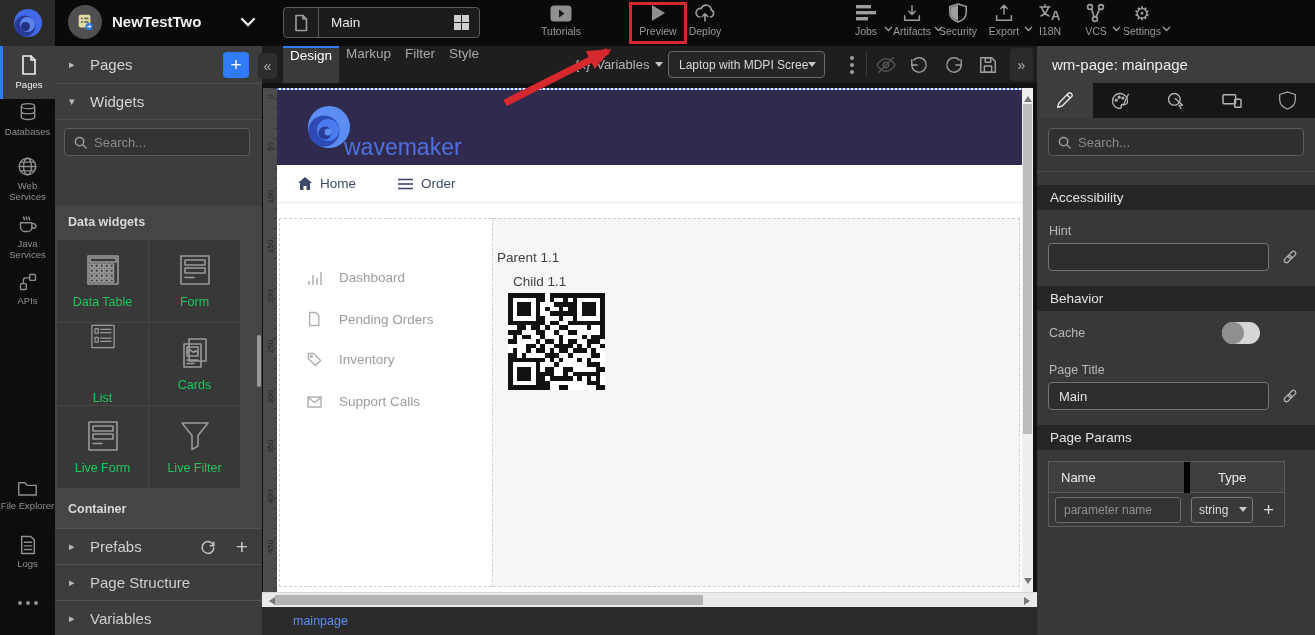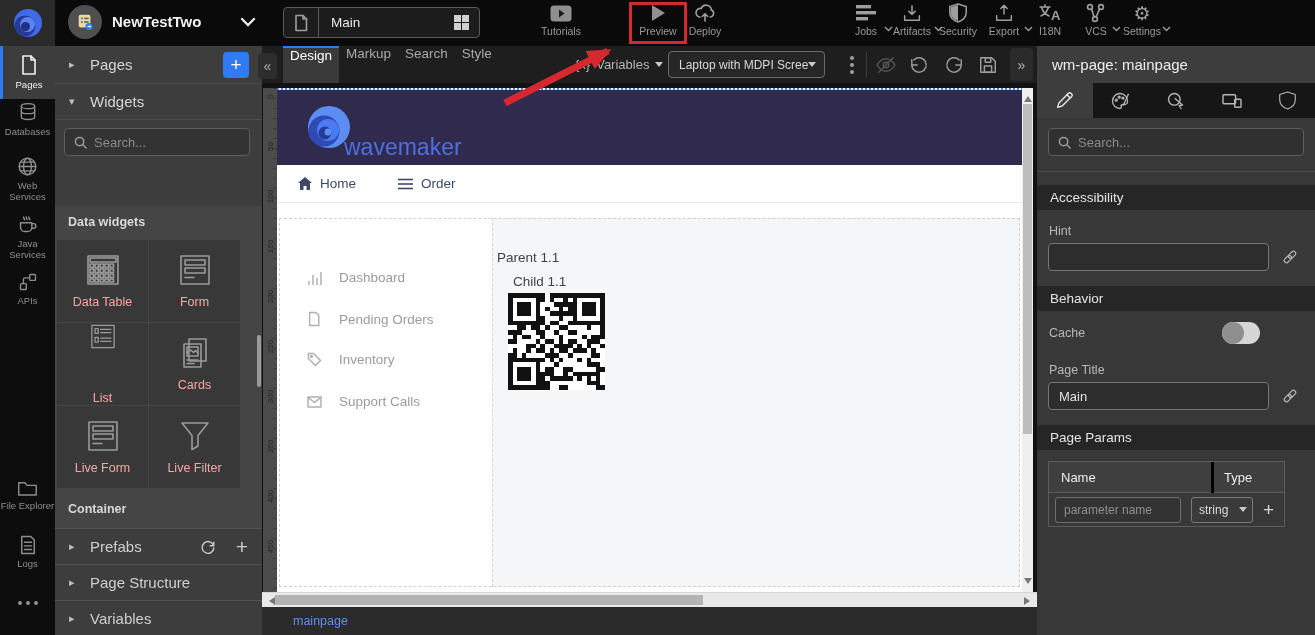--- a/index.html
+++ b/index.html
@@ -50,21 +50,21 @@
   .lp-title { margin-left:9px; font-size:15px; }
   .lp-plus { position:absolute; right:13px; top:6px; width:26px; height:26px; background:#2f7bf6; border-radius:4px; color:#fff; font-size:19px; display:flex; align-items:center; justify-content:center; }
   .collapse-btn { left:258px; top:53px; width:19px; height:26px; background:#2d2d2d; border-radius:4px; color:#b0b0b0; font-size:14px; display:flex; align-items:center; justify-content:center; z-index:5; }
   .search-box { display:flex; align-items:center; background:#333; border:1px solid #5d5d5d; border-radius:4px; }
   .search-box input { background:transparent; border:0; outline:none; color:#cfcfcf; font-size:13px; width:100%; font-family:"Liberation Sans",sans-serif; }
   .search-box input::placeholder { color:#8a8a8a; }
   .search-box .mg { margin:0 7px 0 9px; color:#9a9a9a; }
   .wbody { left:55px; top:206px; width:207px; height:382px; background:#454545; }
   .grp-hdr { position:absolute; left:0; width:207px; color:#d8d8d8; font-size:12.5px; font-weight:bold; padding-left:13px; background:#454545; display:flex; align-items:center; }
   .tile { position:absolute; width:91px; height:82px; background:#383838; color:#9e9e9e; display:flex; flex-direction:column; align-items:center; justify-content:center; }
-  .tile .lab { font-size:12.5px; color:#fca5a5; margin-top:8px; }
+  .tile .lab { font-size:12.5px; color:#22c55e; margin-top:8px; }
   .lp-bottom { position:absolute; left:0; width:207px; height:36px; background:#3d3d3d; border-top:1px solid #525252; display:flex; align-items:center; color:#cfcfcf; }
   .lp-scroll { left:257px; top:335px; width:4px; height:52px; background:#9a9a9a; border-radius:2px; z-index:4; }
 
   
   .cstrip { left:262px; top:46px; width:775px; height:37px; background:#1e1e1e; display:flex; align-items:stretch; }
   .ctab { display:flex; align-items:flex-start; padding:0 7px; color:#a8a8a8; font-size:13.5px; }
   .ctab.active { background:#3a3a3a; color:#fff; border-top:2px solid #2f7bf6; }
   .vars { position:absolute; left:313px; top:0; height:37px; display:flex; align-items:center; color:#b5b5b5; font-size:13px; gap:6px; }
   .dev-sel { position:absolute; left:406px; top:5px; width:157px; height:27px; border:1px solid #6a6a6a; border-radius:4px; background:#262626; color:#d8d8d8; font-size:12px; display:flex; align-items:center; }
   .caret { width:0; height:0; border:4px solid transparent; border-top:5px solid #c9c9c9; margin-top:4px; }
@@ -559,21 +559,21 @@
 
 <div class="abs cstrip">
   <div style="width:21px;"></div>
   <div class="ctab active">
       <span>Design</span>
     </div>
   <div class="ctab">
       <span>Markup</span>
     </div>
   <div class="ctab">
-      <span>Search</span>
+      <span>Filter</span>
     </div>
   <div class="ctab">
       <span>Style</span>
     </div>
 
   <div class="vars">
     <span>{x}</span>
     <span>Variables</span>
     <span class="caret"></span>
   </div>
@@ -1080,21 +1080,21 @@
         </g>
       </svg>
   </span>
 
   <div class="sec-hdr" style="top:379px;">
     <span class="t">Page Params</span>
   </div>
   <div class="pp-table" style="top:415px;">
     <div class="pp-head">
       <span style="margin-left:12px;width:123px;">Name</span>
-      <span style="border-left:3px solid #000000;height:31px;display:flex;align-items:center;padding-left:10px;flex:1;margin-left:27px;">Type</span>
+      <span style="border-left:6px solid #000000;height:31px;display:flex;align-items:center;padding-left:28px;flex:1;">Type</span>
     </div>
     <div class="pp-body">
       <input class="pp-name-in" placeholder="parameter name" style="">
       <span class="pp-sel">
         <span style="margin-left:7px;flex:1;overflow:hidden;white-space:nowrap;">string</span>
         <span class="caret" style="margin-right:5px;"></span>
       </span>
       <span class="pp-plus">+</span>
     </div>
   </div>

